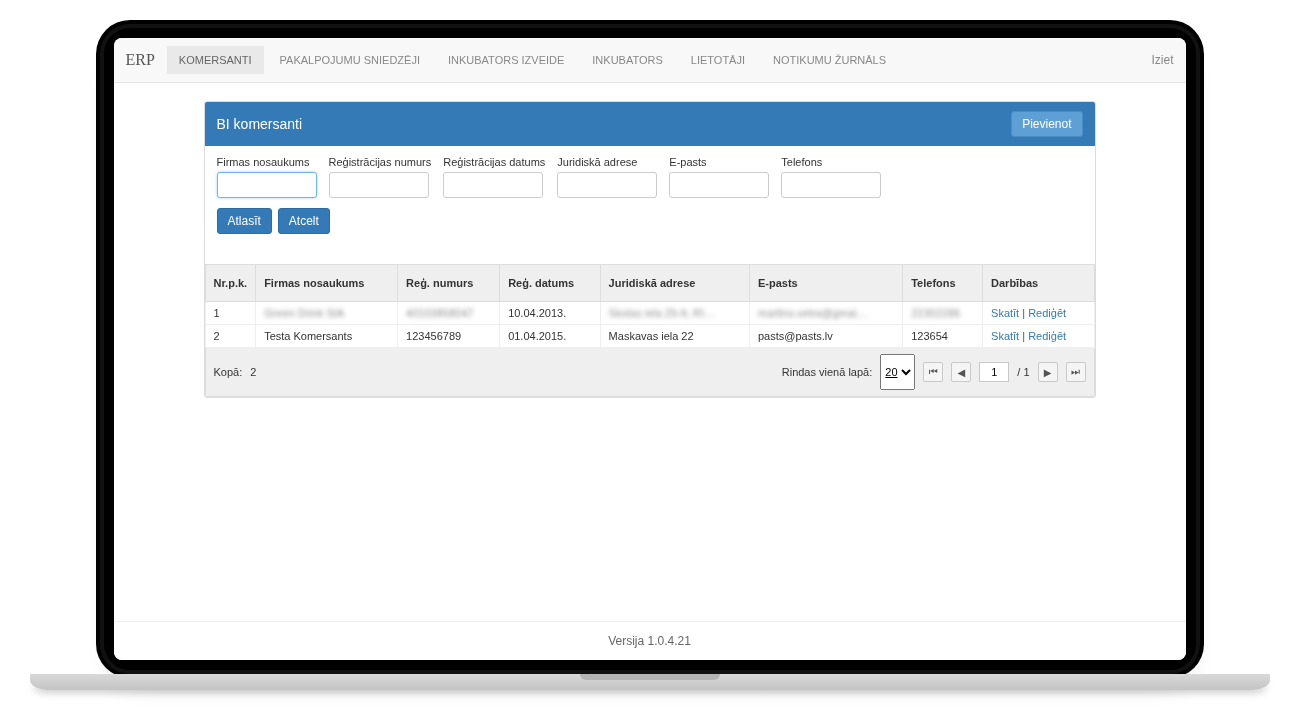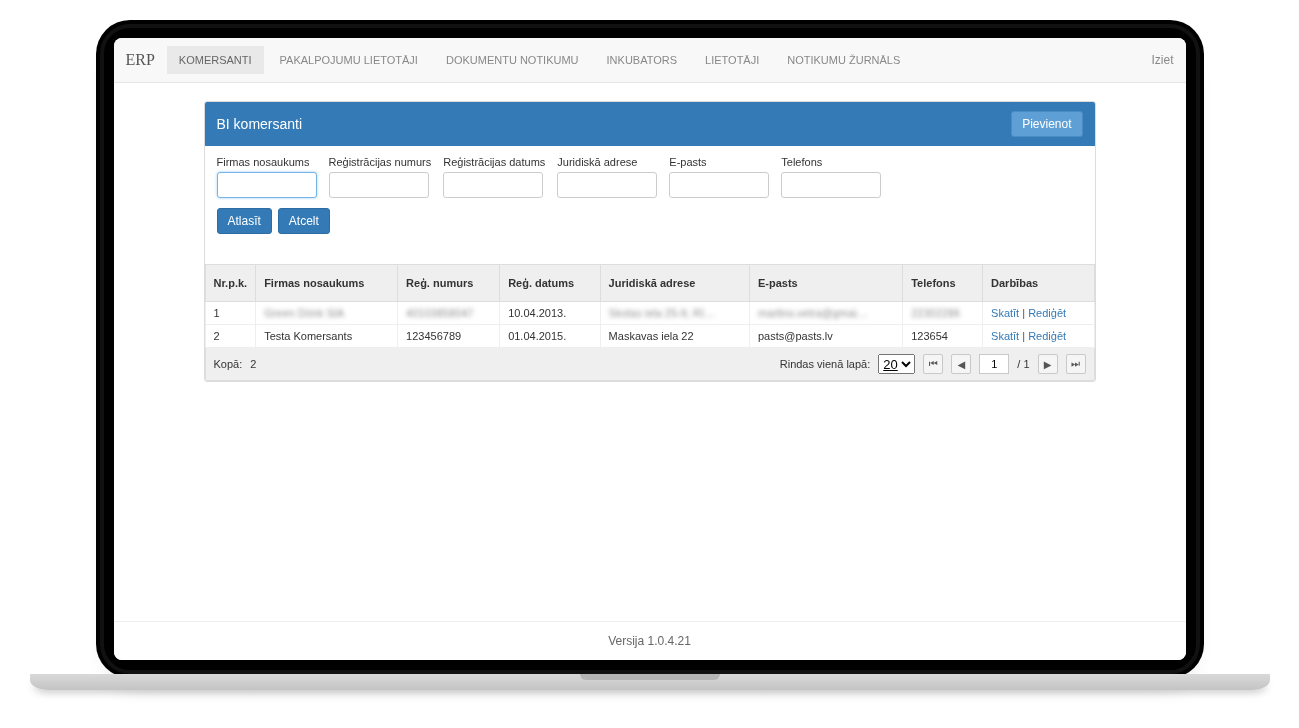--- a/index.html
+++ b/index.html
@@ -69,36 +69,36 @@
 
   .footer-row {
     background:#efefef; border:1px solid #ddd; border-top:none;
     display:flex; align-items:center; padding:6px 8px; gap:8px; font-size:11px;
   }
   .footer-row .grow { flex:1; }
   .pager-btn {
     width:20px; height:20px; display:inline-flex; align-items:center; justify-content:center;
     background:#f5f5f5; border:1px solid #c9c9c9; border-radius:2px; font-size:10px; color:#555; cursor:pointer;
   }
-  .page-select { height:20px; font-size:13px;text-decoration:underline; }
+  .page-select { height:36px; font-size:11px;text-decoration:underline; }
   .page-input { width:30px; height:20px; border:1px solid #c9c9c9; text-align:center; font-size:11px; }
 
   .version { text-align:center; padding:12px; color:#666; border-top:1px solid #eee; background:#fff; }
 </style>
 </head>
 <body>
 
 <div class="laptop">
   <div class="screen">
 
     <div class="navbar">
       <span class="brand">ERP</span>
       <span class="navlink active">KOMERSANTI</span>
-      <span class="navlink">PAKALPOJUMU LIETOTĀJI</span>
-      <span class="navlink">DOKUMENTU NOTIKUMU</span>
+      <span class="navlink">PAKALPOJUMU SNIEDZĒJI</span>
+      <span class="navlink">INKUBATORS IZVEIDE</span>
       <span class="navlink">INKUBATORS</span>
       <span class="navlink">LIETOTĀJI</span>
       <span class="navlink">NOTIKUMU ŽURNĀLS</span>
       <span class="spacer"></span>
       <span class="logout">Iziet</span>
     </div>
 
     <div class="content">
       <div class="panel">
         <div class="panel-heading">

